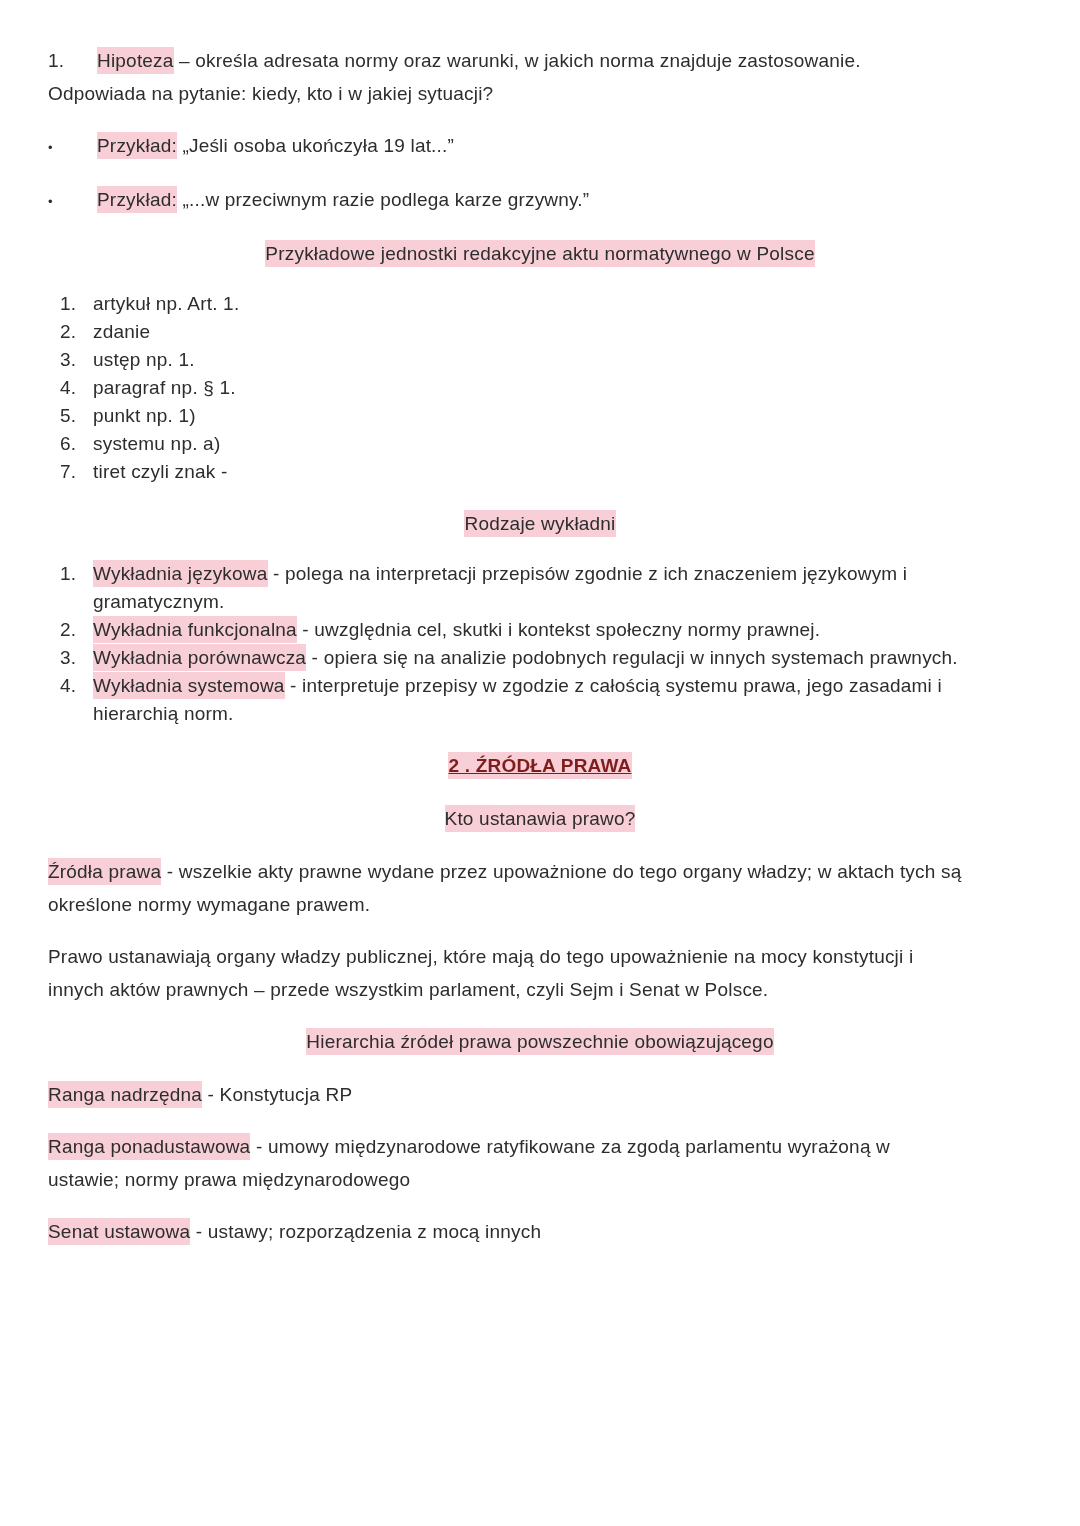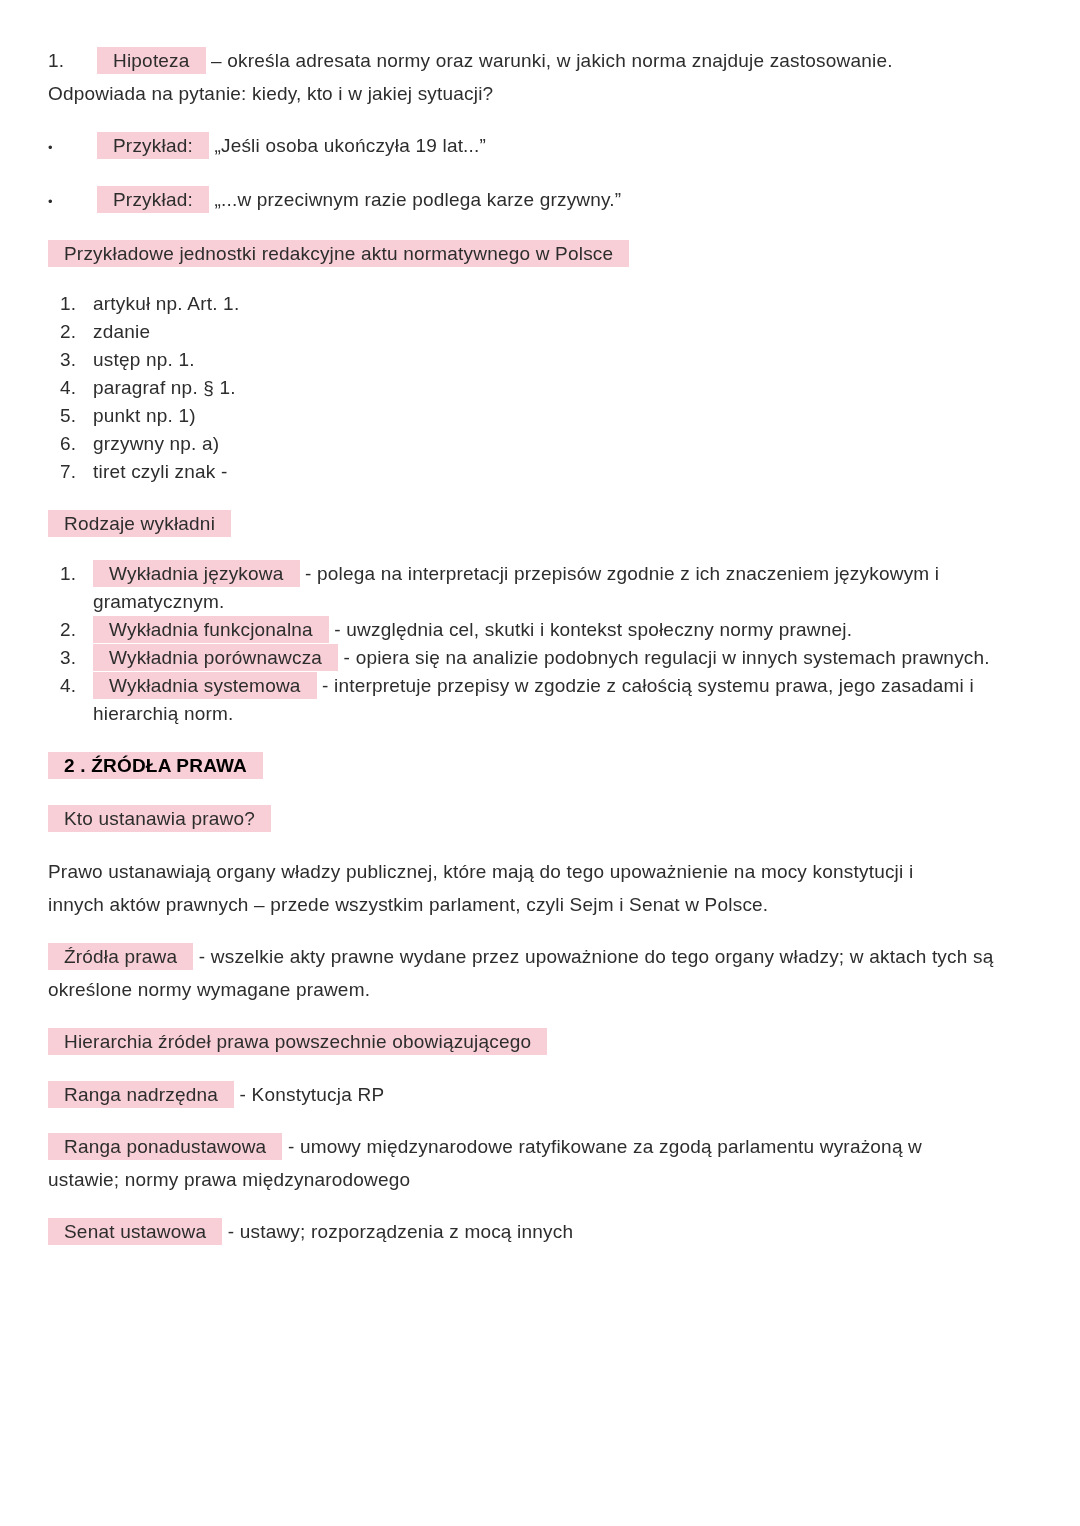--- a/index.html
+++ b/index.html
@@ -27,28 +27,30 @@
   .marker {
     display: inline-block;
     width: 49px;
     white-space: nowrap;
   }
   .bullet .marker {
     font-size: 13px;
   }
   .hl {
     background: var(--hl, #f8cfd7);
-    padding: 3px 16px;
+    padding: 3px 0;
   }
   .heading {
     margin: 0 0 20px 0;
+    text-align: center;
   }
   .bold .hl {
     font-weight: 700;
-    color: #000000;
+    color: #7f1d1d;
+    text-decoration: underline;
   }
   .list {
     margin: 3px 0 21px 0;
     line-height: 28px;
   }
   .li {
     position: relative;
     padding-left: 45px;
     white-space: pre-wrap;
   }
@@ -67,37 +69,37 @@
 Odpowiada na pytanie: kiedy, kto i w jakiej sytuacji?</span></div>
       <div class="block bullet"><span class="marker">•</span><span class="hl">Przykład:</span><span class=""> „Jeśli osoba ukończyła 19 lat...”</span></div>
       <div class="block bullet"><span class="marker">•</span><span class="hl">Przykład:</span><span class=""> „...w przeciwnym razie podlega karze grzywny.”</span></div>
       <div class="block heading"><span class="hl">Przykładowe jednostki redakcyjne aktu normatywnego w Polsce</span></div>
       <div class="list">
         <div class="li"><span class="ln">1.</span><span class="">artykuł np. Art. 1.</span></div>
         <div class="li"><span class="ln">2.</span><span class="">zdanie</span></div>
         <div class="li"><span class="ln">3.</span><span class="">ustęp np. 1.</span></div>
         <div class="li"><span class="ln">4.</span><span class="">paragraf np. § 1.</span></div>
         <div class="li"><span class="ln">5.</span><span class="">punkt np. 1)</span></div>
-        <div class="li"><span class="ln">6.</span><span class="">grzywny np. a)</span></div>
+        <div class="li"><span class="ln">6.</span><span class="">systemu np. a)</span></div>
         <div class="li"><span class="ln">7.</span><span class="">tiret czyli znak -</span></div>
       </div>
       <div class="block heading"><span class="hl">Rodzaje wykładni</span></div>
       <div class="list">
         <div class="li"><span class="ln">1.</span><span class="hl">Wykładnia językowa</span><span class=""> - polega na interpretacji przepisów zgodnie z ich znaczeniem językowym i
 gramatycznym.</span></div>
         <div class="li"><span class="ln">2.</span><span class="hl">Wykładnia funkcjonalna</span><span class=""> - uwzględnia cel, skutki i kontekst społeczny normy prawnej.</span></div>
         <div class="li"><span class="ln">3.</span><span class="hl">Wykładnia porównawcza</span><span class=""> - opiera się na analizie podobnych regulacji w innych systemach prawnych.</span></div>
         <div class="li"><span class="ln">4.</span><span class="hl">Wykładnia systemowa</span><span class=""> - interpretuje przepisy w zgodzie z całością systemu prawa, jego zasadami i
 hierarchią norm.</span></div>
       </div>
       <div class="block heading bold"><span class="hl">2 . ŹRÓDŁA PRAWA</span></div>
       <div class="block heading"><span class="hl">Kto ustanawia prawo?</span></div>
+      <div class="block para"><span class="hl">Źródła prawa</span><span class=""> - wszelkie akty prawne wydane przez upoważnione do tego organy władzy; w aktach tych są
+określone normy wymagane prawem.</span></div>
       <div class="block para"><span class="">Prawo ustanawiają organy władzy publicznej, które mają do tego upoważnienie na mocy konstytucji i
 innych aktów prawnych – przede wszystkim parlament, czyli Sejm i Senat w Polsce.</span></div>
-      <div class="block para"><span class="hl">Źródła prawa</span><span class=""> - wszelkie akty prawne wydane przez upoważnione do tego organy władzy; w aktach tych są
-określone normy wymagane prawem.</span></div>
       <div class="block heading"><span class="hl">Hierarchia źródeł prawa powszechnie obowiązującego</span></div>
       <div class="block para"><span class="hl">Ranga nadrzędna</span><span class=""> - Konstytucja RP</span></div>
       <div class="block para"><span class="hl">Ranga ponadustawowa</span><span class=""> - umowy międzynarodowe ratyfikowane za zgodą parlamentu wyrażoną w
 ustawie; normy prawa międzynarodowego</span></div>
       <div class="block para"><span class="hl">Senat ustawowa</span><span class=""> - ustawy; rozporządzenia z mocą innych</span></div>
     </div>
 </div>
 
 </body></html>

